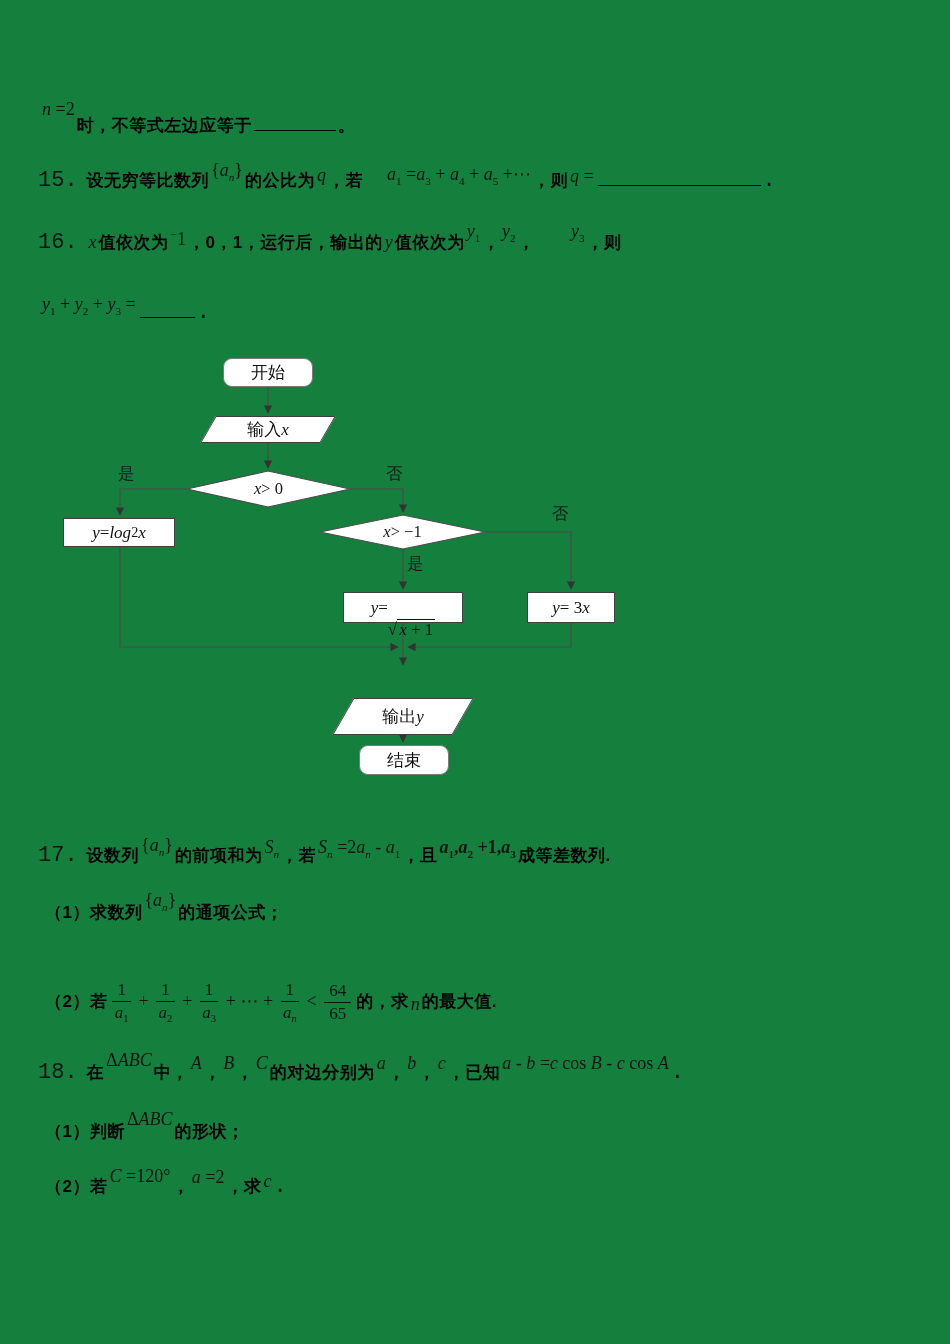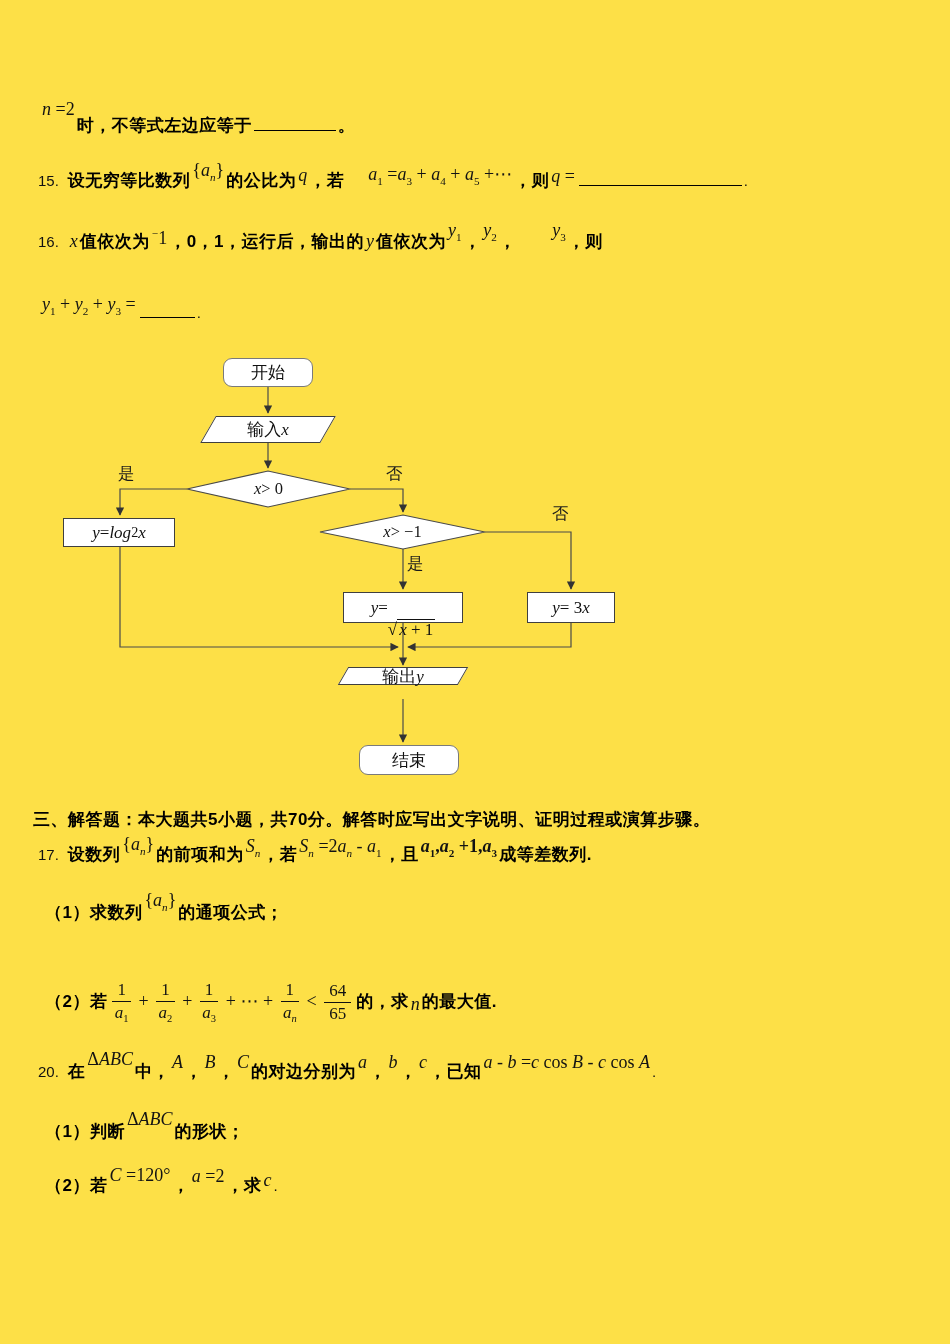--- a/index.html
+++ b/index.html
@@ -1,19 +1,19 @@
 <!DOCTYPE html>
 <html><head>
 <meta charset="utf-8">
 <style>
   html,body{margin:0;padding:0;background:#ffffff;}
-  .page{position:relative;width:950px;height:1344px;background:#fde047;color:#000;overflow:hidden;}
+  .page{position:relative;width:950px;height:1344px;background:#15803d;color:#000;overflow:hidden;}
   .line{position:absolute;display:flex;align-items:baseline;white-space:nowrap;}
   .cn{font-family:"Liberation Sans",sans-serif;font-weight:700;font-size:17px;color:#000;letter-spacing:0.5px;}
-  .num{font-family:Liberation Sans, sans-serif;font-size:15px;color:#111;}
+  .num{font-family:Liberation Mono, monospace;font-size:22px;color:#111;}
   .line .num:first-child{margin-right:9px;}
   .math{font-family:"Liberation Serif",serif;font-size:18px;color:#131313;margin:0 2px;}
   .math i{font-style:italic;}
   .math sub,.math sup{font-size:62%;}
   .blank{display:inline-block;height:1.05em;border-bottom:1.4px solid #000;margin:0 2px;}
   .fr{display:inline-block;vertical-align:middle;text-align:center;margin:0 3px;font-size:17px;line-height:1.15;}
   .frn{display:block;border-bottom:1.3px solid #111;padding:0 5px 1px;}
   .frd{display:block;padding-top:1px;}
   .sqrt{white-space:nowrap;margin-top:44px;}
   .sqrt .rad{font-style:normal;}
@@ -69,23 +69,20 @@
       <span class="math" style="position: relative; top: -11px;"><i>y</i><sub>2</sub></span>
       <span class="cn">，</span>
       <span class="math" style="position: relative; top: -11px; margin-left: 36px;"><i>y</i><sub>3</sub></span>
       <span class="cn">，则</span>
     </div>
   <div class="line" style="left:40px;top:292px">
       <span class="math"><i>y</i><sub>1</sub> + <i>y</i><sub>2</sub> + <i>y</i><sub>3</sub> =</span>
       <span class="blank" style="width: 55px; position: relative; top: 8px;"></span>
       <span class="num" style="position: relative; top: 8px;">.</span>
     </div>
-  <div class="line" style="left:33px;top:808px">
-      <span class="cn">三、解答题：本大题共5小题，共70分。解答时应写出文字说明、证明过程或演算步骤。</span>
-    </div>
   <div class="line" style="left:38px;top:843px">
       <span class="num">17.</span>
       <span class="cn">设数列</span>
       <span class="math" style="position: relative; top: -10px;">{<i>a</i><sub><i>n</i></sub>}</span>
       <span class="cn">的前项和为</span>
       <span class="math" style="position: relative; top: -8px;"><i>S</i><sub><i>n</i></sub></span>
       <span class="cn">，若</span>
       <span class="math" style="position: relative; top: -8px;"><i>S</i><sub><i>n</i></sub> =2<i>a</i><sub><i>n</i></sub> - <i>a</i><sub>1</sub></span>
       <span class="cn">，且</span>
       <span class="math" style="position: relative; top: -8px; font-weight: bold;"><i>a</i><sub>1</sub>,<i>a</i><sub>2</sub> +1,<i>a</i><sub>3</sub></span>
@@ -97,21 +94,21 @@
       <span class="cn">的通项公式；</span>
     </div>
   <div class="line" style="left:45px;top:980px">
       <span class="cn">（2）若</span>
       <span class="math"><span class="fr"><span class="frn">1</span><span class="frd"><i>a</i><sub>1</sub></span></span> + <span class="fr"><span class="frn">1</span><span class="frd"><i>a</i><sub>2</sub></span></span> + <span class="fr"><span class="frn">1</span><span class="frd"><i>a</i><sub>3</sub></span></span> + ⋯ + <span class="fr"><span class="frn">1</span><span class="frd"><i>a</i><sub><i>n</i></sub></span></span> &lt; <span class="fr"><span class="frn">64</span><span class="frd">65</span></span></span>
       <span class="cn">的，求</span>
       <span class="math" style="position: relative; top: 3px;"><i>n</i></span>
       <span class="cn">的最大值.</span>
     </div>
   <div class="line" style="left:38px;top:1060px">
-      <span class="num">20.</span>
+      <span class="num">18.</span>
       <span class="cn">在</span>
       <span class="math" style="position: relative; top: -12px;">Δ<i>ABC</i></span>
       <span class="cn">中，</span>
       <span class="math" style="position: relative; top: -9px;"><i>A</i></span>
       <span class="cn">，</span>
       <span class="math" style="position: relative; top: -9px;"><i>B</i></span>
       <span class="cn">，</span>
       <span class="math" style="position: relative; top: -9px;"><i>C</i></span>
       <span class="cn">的对边分别为</span>
       <span class="math" style="position: relative; top: -9px;"><i>a</i></span>
@@ -177,20 +174,20 @@
 
   <div class="dlbl" style="left:320px;top:515px;width:165px;height:34px"><i>x</i> &gt; −1</div>
 
   <div class="elabel" style="left:552px;top:503px">否</div>
   <div class="elabel" style="left:407px;top:553px">是</div>
 
   <div class="fnode rect" style="left:343px;top:592px;width:120px;height:31px"><i>y</i> = <span class="sqrt"><span class="rad">√</span><span class="vinc"><i>x</i> + 1</span></span></div>
 
   <div class="fnode rect" style="left:527px;top:592px;width:88px;height:31px"><i>y</i> = 3<i>x</i></div>
 
-  <div class="fnode pgram" style="left:343px;top:667px;width:120px;height:18px">
+  <div class="fnode pgram" style="left:343px;top:698px;width:120px;height:37px">
     <span class="pgbg"></span>
     <span class="plbl">输出<i>y</i></span>
   </div>
 
-  <div class="fnode round" style="left:359px;top:745px;width:100px;height:30px">结束</div>
+  <div class="fnode round" style="left:359px;top:745px;width:90px;height:30px">结束</div>
 
 </div>
 
 </body></html>

